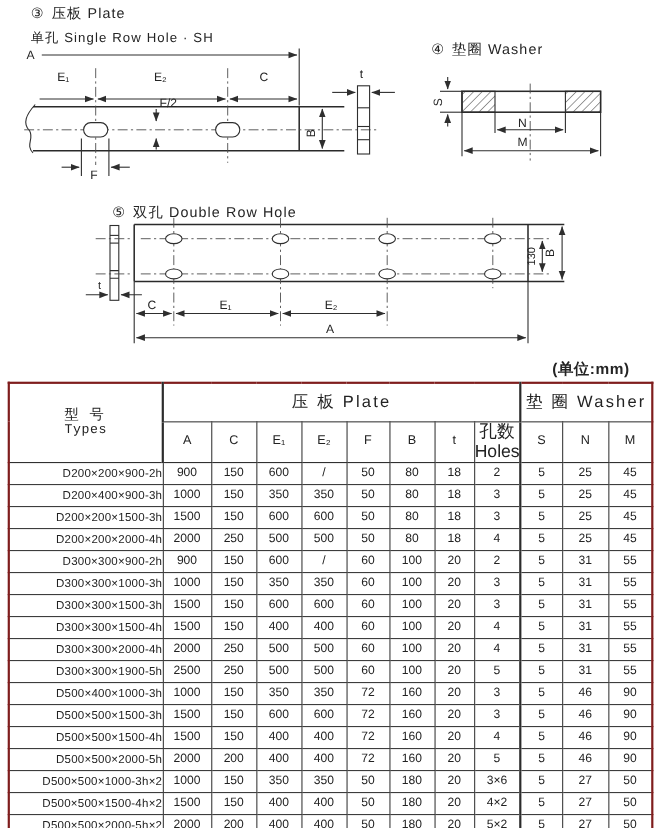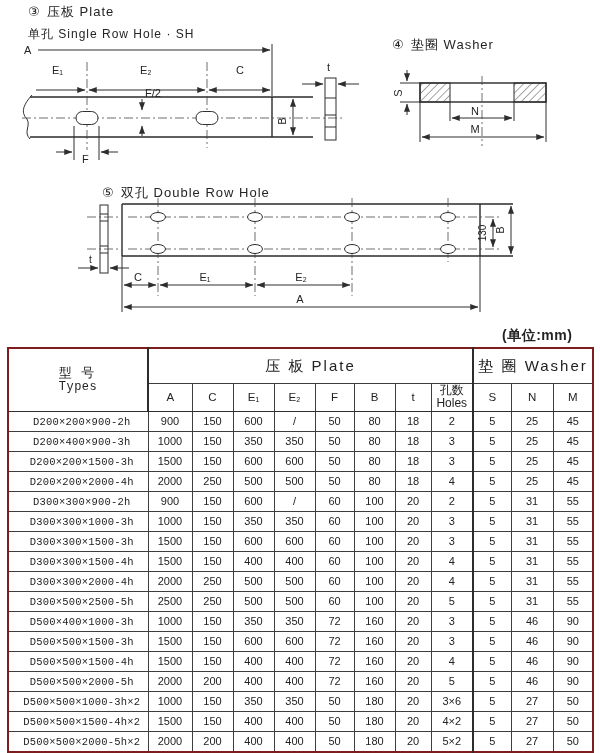--- a/index.html
+++ b/index.html
@@ -26,26 +26,26 @@
       border:2px solid #7f1d1d;}
   #spec-table th,#spec-table td{border:1px solid #3d3d3d;text-align:center;
       vertical-align:middle;font-weight:normal;padding:0;line-height:1.15;
       overflow:hidden;white-space:nowrap;}
   .sec{border-left:2px solid #2c2c2c !important;}
   .hdr-split{border-bottom:1.5px solid #303030 !important;}
   .grp-h{font-size:15px;letter-spacing:2px;}
   .types-h .cn{font-size:13px;letter-spacing:3px;}
   .types-h .en{font-size:12px;letter-spacing:.5px;font-family:Liberation Mono, monospace;}
   .col-h{font-size:11.5px;}
-  .holes-h{font-size:12px;margin-top:40px;}
+  .holes-h{font-size:16px;margin-top:40px;}
   #spec-table thead tr:first-child{height:35px;}
   #spec-table thead tr:last-child{height:27px;}
   #spec-table tbody td{font-size:11px;height:19px;}
-  #spec-table tbody td.type-cell{text-align:center;padding-left:7px;
-      font-size:10.5px;letter-spacing:.2px;font-family:Liberation Mono, monospace;}
+  #spec-table tbody td.type-cell{text-align:right;padding-left:7px;
+      font-size:10.5px;letter-spacing:.2px;}
 </style>
 </head>
 <body>
 
 <div id="page">
 
   <svg id="drawings" width="600" height="346" viewBox="0 0 600 346">
     <defs>
       <marker id="arr" viewBox="0 0 10 10" refX="8.6" refY="5" markerWidth="9" markerHeight="9" orient="auto-start-reverse">
         <path d="M0,1.6 L9,5 L0,8.4 Z" fill="#2e2e2e"></path>
@@ -347,21 +347,21 @@
       <td>500</td>
       <td>60</td>
       <td>100</td>
       <td>20</td>
       <td>4</td>
       <td class="sec">5</td>
       <td>31</td>
       <td>55</td>
     </tr>
         <tr>
-      <td class="type-cell">D300×500×2500-5h</td>
+      <td class="type-cell">D300×300×1900-5h</td>
       <td>2500</td>
       <td>250</td>
       <td>500</td>
       <td>500</td>
       <td>60</td>
       <td>100</td>
       <td>20</td>
       <td>5</td>
       <td class="sec">5</td>
       <td>31</td>

